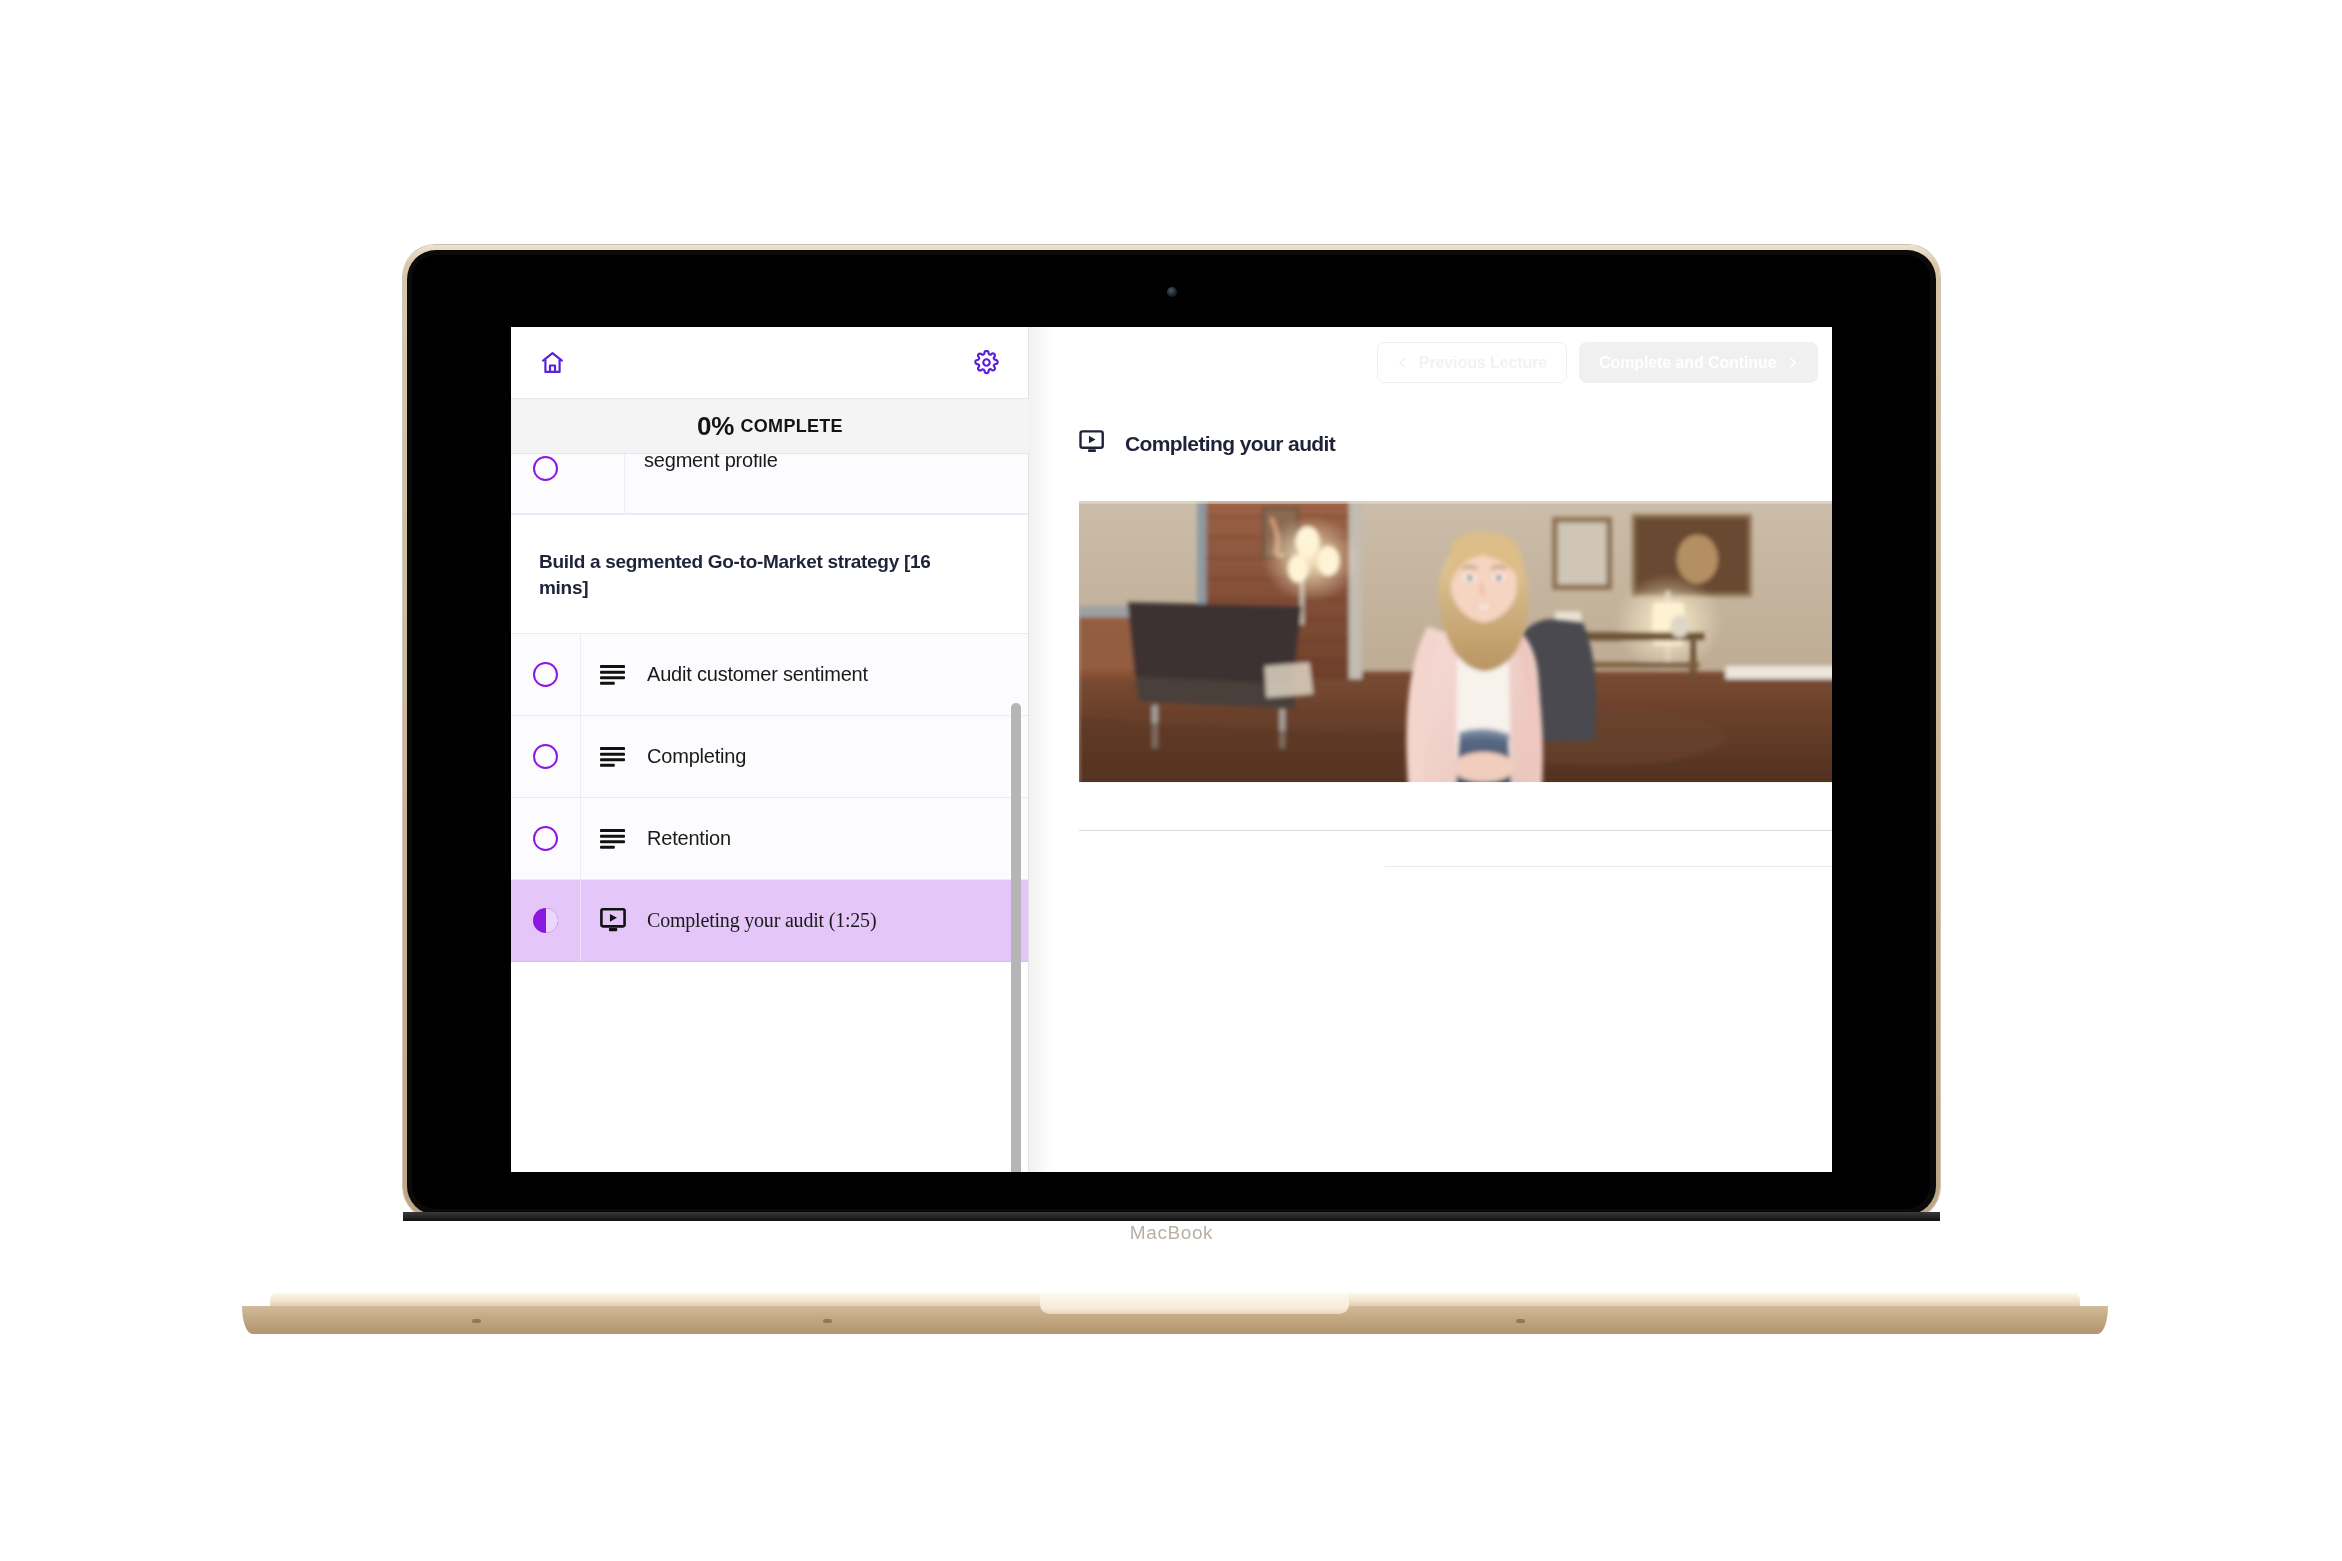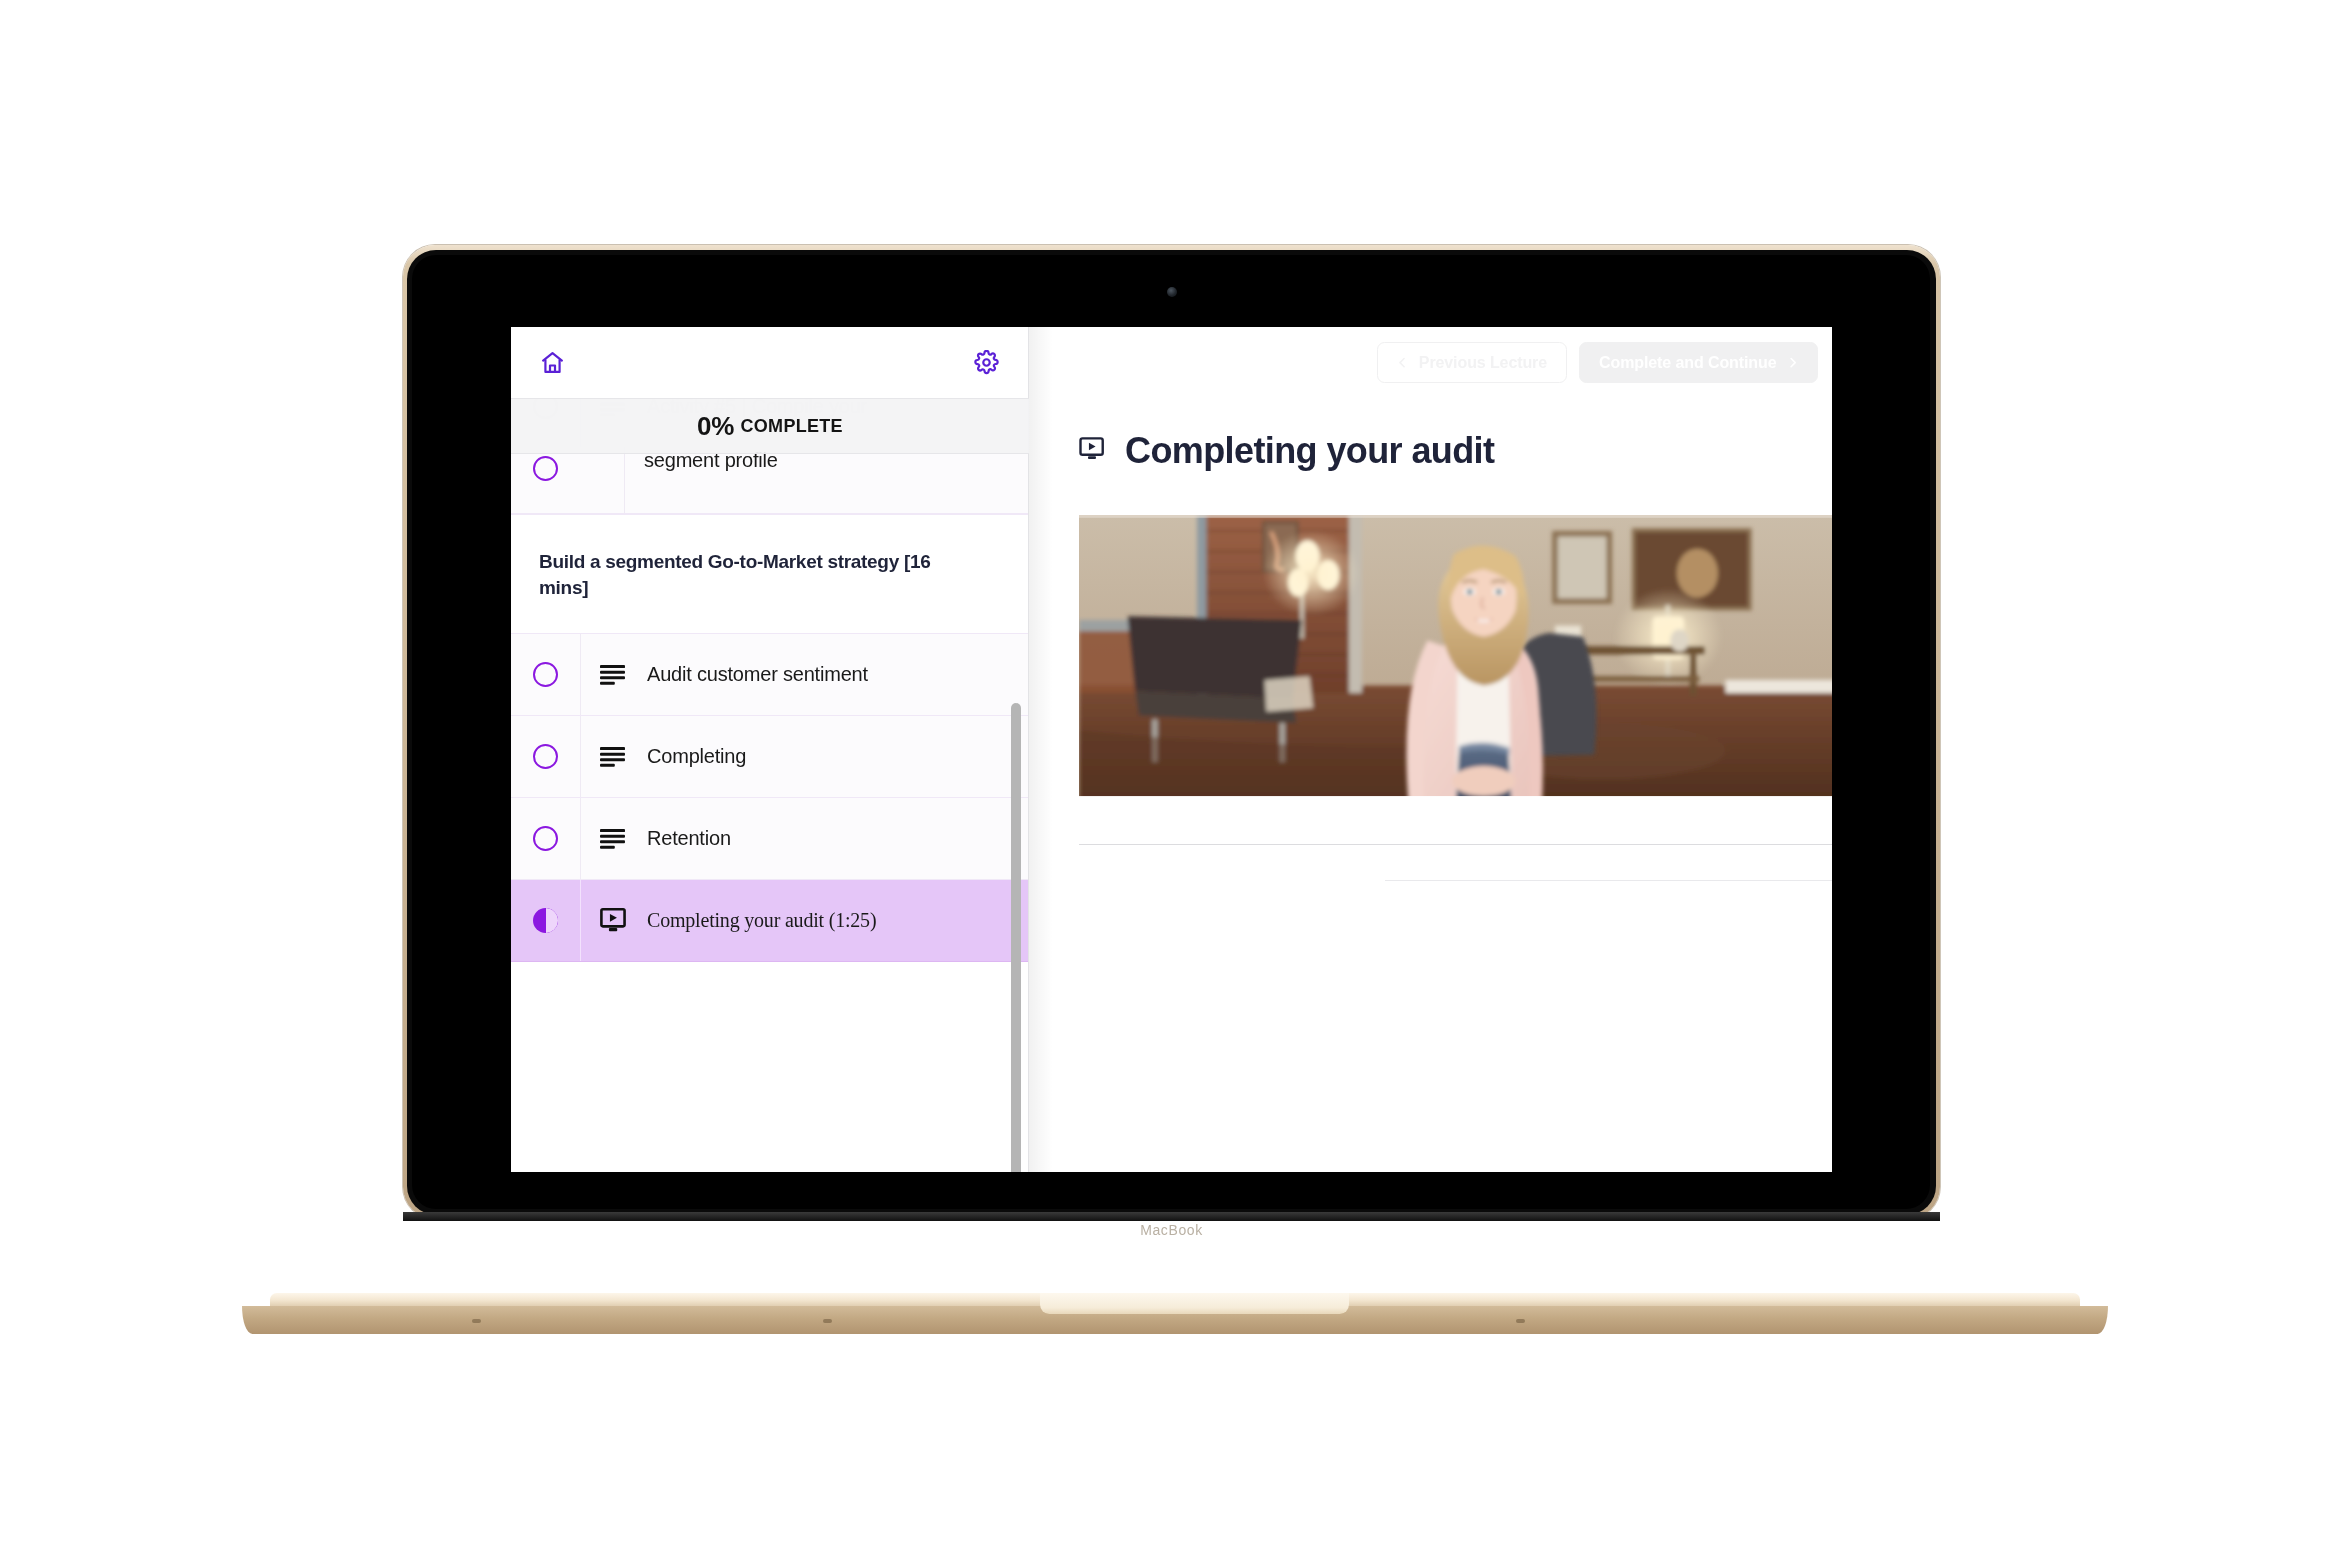--- a/index.html
+++ b/index.html
@@ -77,34 +77,34 @@
   .topbar{height:71px;display:flex;align-items:center;justify-content:flex-end;gap:12px;
     padding:0 14px 0 0;box-sizing:border-box;background:#fff;}
   .btn{height:41px;display:flex;align-items:center;gap:10.3px;padding:0 19px;border-radius:7.5px;
     font-size:16px;font-weight:700;letter-spacing:-0.1px;cursor:pointer;box-sizing:border-box;}
   .btn-prev{background:#fff;border:0.9px solid #f0f0f1;color:#f2f2f3;}
   .btn-next{background:#f0f0f1;border:0.9px solid #f0f0f1;color:#ffffff;}
   .btn svg{display:block;}
 
   .lecture{padding:32px 0 0 50px;}
   .lec-title{display:flex;align-items:center;gap:18px;}
-  .lec-title .t{font-size:36px;font-weight:700;color:#1f2339;letter-spacing:-0.6px;}
+  .lec-title .t{font-size:21px;font-weight:700;color:#1f2339;letter-spacing:-0.6px;}
 
   .video{position:relative;margin:43px 0 0 0;width:802px;height:292px;overflow:hidden;background:#2a211c;}
   .vid-canvas{position:absolute;inset:0;}
 
   .divider-wrap{margin-top:37px;width:937px;}
   .hr1{height:0.9px;background:#dcdcdf;width:818px;}
   .hr2{height:0.9px;background:#e9e9ec;width:590px;margin:35px 0 0 306px;}
 
   
   .hinge{position:absolute;left:0;top:967px;width:1537px;height:9.4px;
     background:linear-gradient(180deg,#3a3a3a,#111);}
   .label-macbook{position:absolute;left:0;top:977px;width:1537px;text-align:center;
-    font-size:14px;letter-spacing:0.6px;color:#b9b0a3;font-family:"Liberation Sans",sans-serif;}
+    font-size:19px;letter-spacing:0.6px;color:#b9b0a3;font-family:"Liberation Sans",sans-serif;}
 
   .base{position:absolute;left:242px;top:1293px;width:1866px;height:45px;}
   .base-top{position:absolute;left:28px;top:0;width:1810px;height:16px;border-radius:6.6px 6.6px 1.9px 1.9px;
     background:linear-gradient(180deg,#fdf6ea 0%,#f3e6d0 45%,#d8c3a3 100%);}
   .base-body{position:absolute;left:0;top:13px;width:1866px;height:28px;
     border-radius:0 0 20.6px 20.6px/0 0 56px 56px;
     background:linear-gradient(180deg,#d2bb9a 0%,#c2a883 45%,#b19470 100%);}
   .base-notch{position:absolute;left:798px;top:0;width:309px;height:20.6px;border-radius:0 0 9.4px 9.4px;
     background:linear-gradient(180deg,#fdf8ee 0%,#f6ecd9 70%,#e8d8ba 100%);}
   .foot{position:absolute;top:26px;width:9.4px;height:3.7px;border-radius:1.9px;background:rgba(90,70,45,.45);}

